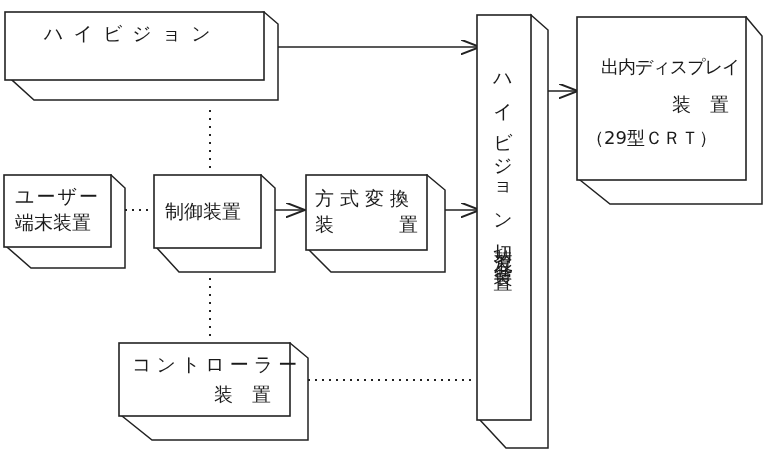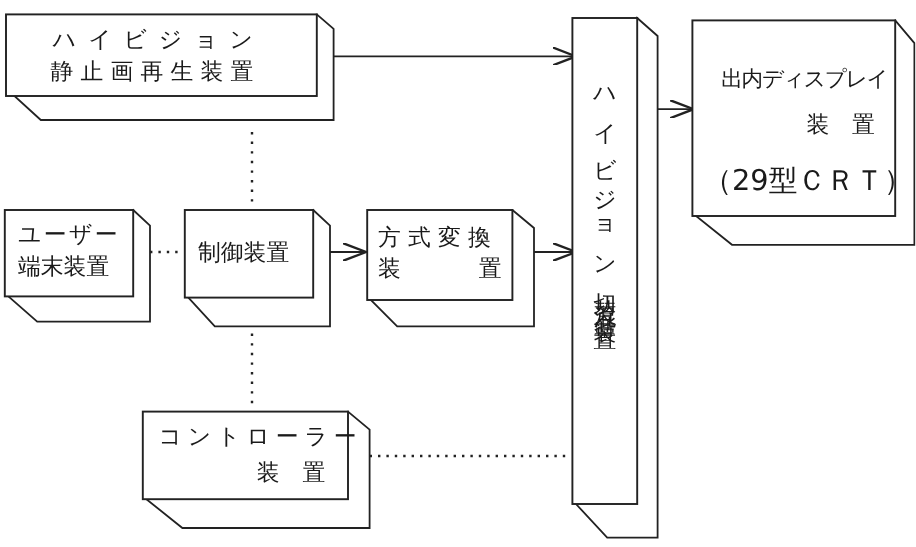--- a/index.html
+++ b/index.html
@@ -30,21 +30,20 @@
   <line x1="210" y1="270" x2="210" y2="340" stroke="#222" stroke-width="2" stroke-dasharray="2,6"></line>
   <line x1="308" y1="380" x2="476" y2="380" stroke="#222" stroke-width="2" stroke-dasharray="2,5"></line>
 </svg>
 
 <div class="box" style="left:4px;top:8px;width:274px;height:92px;">
   <svg width="274" height="92">
     <polygon points="260,4 274,16 274,92 30,92 8,72" fill="#fff" stroke="#222" stroke-width="1.5"></polygon>
     <rect x="1" y="4" width="259" height="68" fill="#fff" stroke="#222" stroke-width="1.6"></rect>
   </svg>
   <div class="txt sp" style="left:40px;top:13px;">ハイビジョン</div>
-  <div class="txt" style="left:38px;top:40px;letter-spacing:6px;">静止画再生装置</div>
 </div>
 
 <div class="box" style="left:3px;top:172px;width:122px;height:96px;">
   <svg width="122" height="96">
     <polygon points="108,3 122,16 122,96 28,96 4,75" fill="#fff" stroke="#222" stroke-width="1.5"></polygon>
     <rect x="1" y="3" width="107" height="72" fill="#fff" stroke="#222" stroke-width="1.6"></rect>
   </svg>
   <div class="txt" style="left:12px;top:38px;">端末装置</div>
   <div class="txt" style="left:12px;top:12px;letter-spacing:2px;">ユーザー</div>
 </div>
@@ -75,21 +74,21 @@
   <div class="txt vert" style="left:16px;top:50px;">ハイビジョン切替混合装置</div>
 </div>
 
 <div class="box" style="left:576px;top:14px;width:186px;height:190px;">
   <svg width="186" height="190">
     <polygon points="170,3 186,22 186,190 34,190 4,166" fill="#fff" stroke="#222" stroke-width="1.5"></polygon>
     <rect x="1" y="3" width="169" height="163" fill="#fff" stroke="#222" stroke-width="1.6"></rect>
   </svg>
   <div class="txt" style="left:10px;top:41px;font-size:18px;letter-spacing:-1px;margin-left:15px;">出内ディスプレイ</div>
   <div class="txt" style="left:96px;top:78px;">装　置</div>
-  <div class="txt" style="left:10px;top:124px;font-size:24px;">（29型ＣＲＴ）</div>
+  <div class="txt" style="left:10px;top:112px;font-size:18px;">（29型ＣＲＴ）</div>
 </div>
 
 <div class="box" style="left:118px;top:340px;width:190px;height:100px;">
   <svg width="190" height="100">
     <polygon points="172,3 190,18 190,100 34,100 4,76" fill="#fff" stroke="#222" stroke-width="1.5"></polygon>
     <rect x="1" y="3" width="171" height="73" fill="#fff" stroke="#222" stroke-width="1.6"></rect>
   </svg>
   <div class="txt" style="left:14px;top:12px;letter-spacing:5px;">コントローラー</div>
   <div class="txt" style="left:96px;top:42px;">装　置</div>
 </div>

